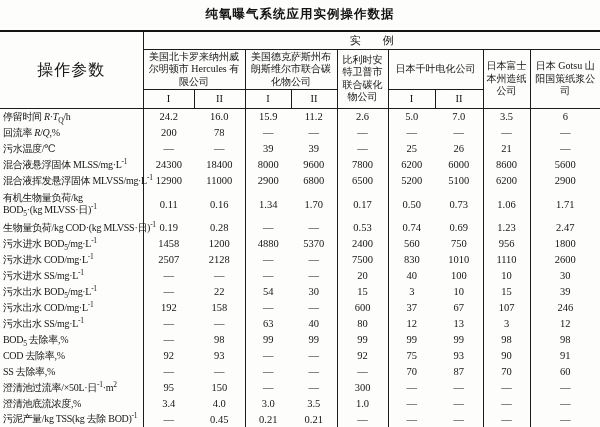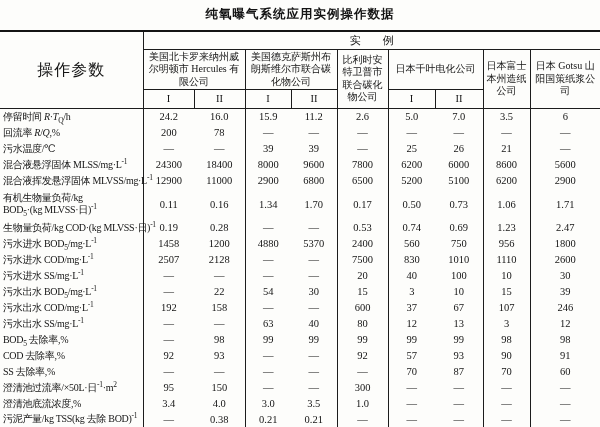--- a/index.html
+++ b/index.html
@@ -273,21 +273,21 @@
           <td class="val gs">98</td>
           <td class="val gs">98</td>
         </tr>
         <tr>
           <td class="rowlabel">COD 去除率,%</td>
           <td class="val">92</td>
           <td class="val">93</td>
           <td class="val gs">—</td>
           <td class="val">—</td>
           <td class="val gs">92</td>
-          <td class="val gs">57</td>
+          <td class="val gs">75</td>
           <td class="val">93</td>
           <td class="val gs">90</td>
           <td class="val gs">91</td>
         </tr>
         <tr>
           <td class="rowlabel">SS 去除率,%</td>
           <td class="val">—</td>
           <td class="val">—</td>
           <td class="val gs">—</td>
           <td class="val">—</td>
@@ -317,21 +317,21 @@
           <td class="val">3.5</td>
           <td class="val gs">1.0</td>
           <td class="val gs">—</td>
           <td class="val">—</td>
           <td class="val gs">—</td>
           <td class="val gs">—</td>
         </tr>
         <tr>
           <td class="rowlabel">污泥产量/kg TSS(kg 去除 BOD)<sup>-1</sup></td>
           <td class="val">—</td>
-          <td class="val">0.38</td>
+          <td class="val">0.45</td>
           <td class="val gs">0.21</td>
           <td class="val">0.21</td>
           <td class="val gs">—</td>
           <td class="val gs">—</td>
           <td class="val">—</td>
           <td class="val gs">—</td>
           <td class="val gs">—</td>
         </tr>
       </tbody>
   </table>

